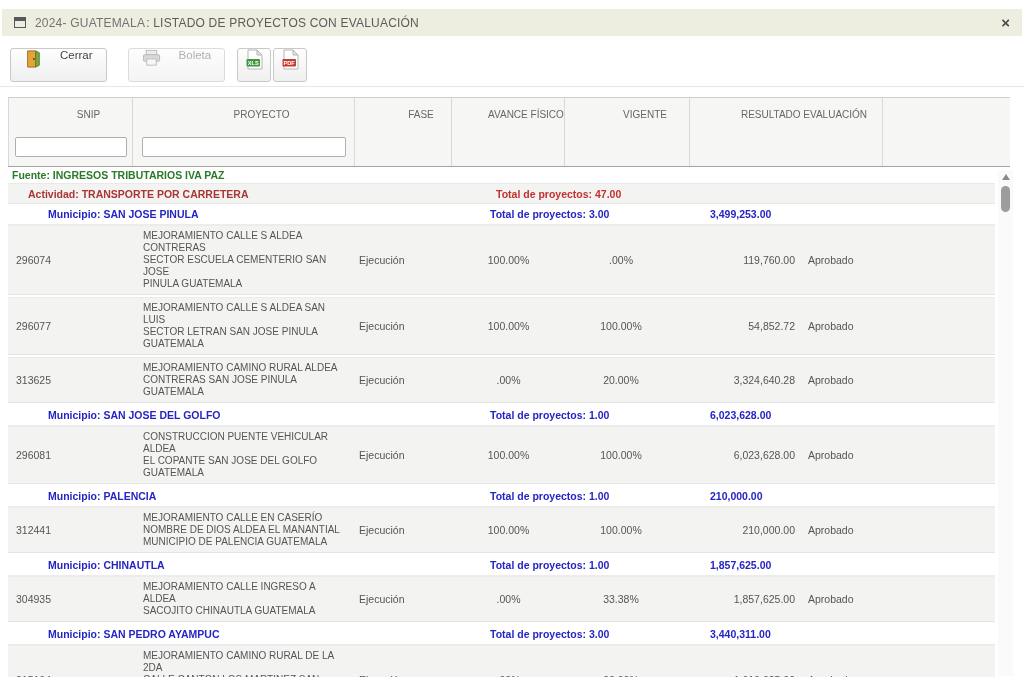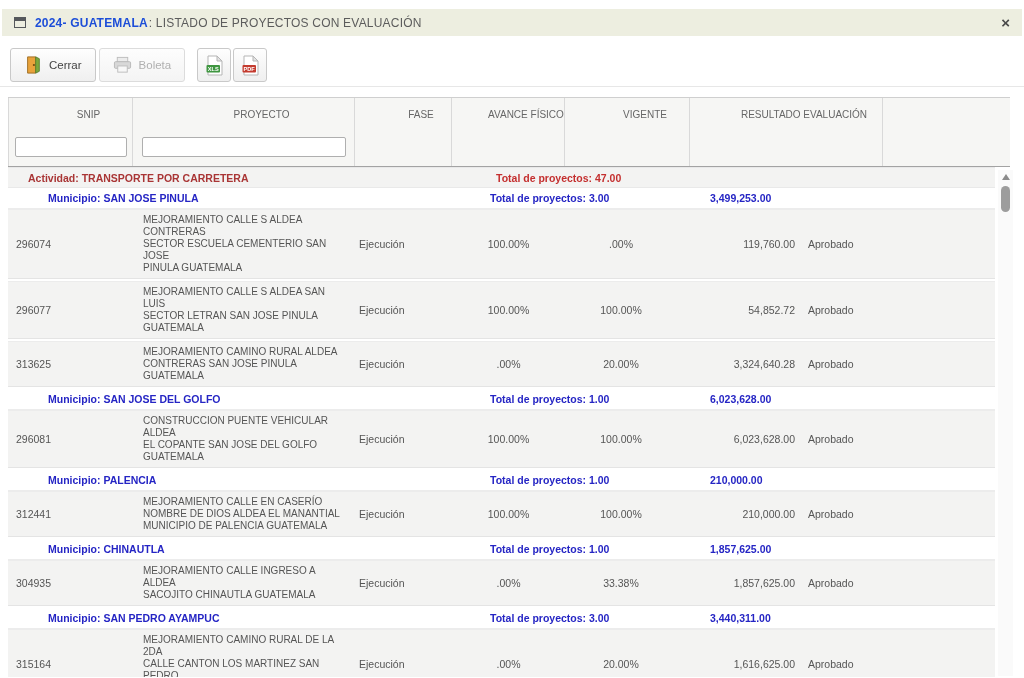--- a/index.html
+++ b/index.html
@@ -4,32 +4,32 @@
 <style>
   html,body{margin:0;padding:0;background:#fff;}
   .app{position:relative;width:1024px;height:678px;background:#fff;overflow:hidden;
        font-family:"Liberation Sans",sans-serif;-webkit-font-smoothing:antialiased;}
 
   
   .titlebar{position:absolute;top:9px;left:2px;right:2px;height:27px;background:#edeee0;
             display:flex;align-items:center;padding:0 12px;box-sizing:border-box;}
   .win-icon{width:12px;height:11px;border:1.5px solid #55585c;box-sizing:border-box;position:relative;margin-right:9px;}
   .win-icon::before{content:"";position:absolute;top:0;left:0;right:0;height:3px;background:#55585c;}
-  .title-hl{color:#1d4ed8;font-weight:bold;font-size:12px;letter-spacing:.2px;}
+  .title-hl{color:#737373;font-weight:normal;font-size:12px;letter-spacing:.2px;}
   .title-rest{color:#5c5c5c;font-size:12px;margin-left:1px;letter-spacing:.2px;}
   .close-btn{margin-left:auto;color:#4a4a4a;font-size:15px;font-weight:bold;line-height:14px;cursor:pointer;}
 
   
   .toolbar{position:absolute;top:44px;left:0;right:0;height:43px;display:flex;align-items:center;
            padding-left:10px;box-sizing:border-box;border-bottom:1px solid #e7e7e7;background:#fff;}
   .btn{height:34px;border:1px solid #c9c9c9;border-radius:3px;background:linear-gradient(#fefefe,#efefef);
-       display:flex;align-items:center;gap:7px;padding:0 13px;font-size:11.5px;color:#444;cursor:pointer;box-sizing:border-box;}
+       display:flex;gap:18px;padding:0 13px;font-size:11.5px;color:#444;cursor:pointer;box-sizing:border-box;}
   .btn.disabled{color:#b0b0b0;border-color:#dcdcdc;background:linear-gradient(#fdfdfd,#f4f4f4);}
   .btn.icon-only{width:34px;padding:0;justify-content:center;}
-  .btn+.btn{margin-left:3px;}
+  .btn+.btn{margin-left:21px;}
   .btn.xls{margin-left:12px;}
   .btn.pdf{margin-left:2px;}
 
   
   .grid{position:absolute;top:97px;left:8px;width:1002px;}
   .grid-header{display:flex;height:70px;background:#f6f6f4;border-top:1px solid #cfcfcf;
                border-bottom:1px solid #a3a3a3;box-sizing:border-box;}
   .hcell{position:relative;border-right:1px solid #d9d9d9;box-sizing:border-box;padding-left:36px;}
   .hcell:first-child{border-left:1px solid #d9d9d9;}
   .hcell.filler{border-right:none;}
@@ -148,20 +148,23 @@
         <div class="hlabel">VIGENTE</div>
       </div>
       <div class="hcell c-res">
         <div class="hlabel">RESULTADO EVALUACIÓN</div>
       </div>
       <div class="hcell c-fill filler"></div>
     </div>
 
     <div class="grid-body">
       <div>
+          <div class="row fuente">
+            <div class="sec-text">Fuente: INGRESOS TRIBUTARIOS IVA PAZ</div>
+          </div>
           <div class="row actividad">
             <div class="sec-text">Actividad: TRANSPORTE POR CARRETERA</div>
             <div class="sec-total">Total de proyectos: 47.00</div>
           </div>
           <div class="row municipio">
             <div class="sec-text">Municipio: SAN JOSE PINULA</div>
             <div class="sec-total">Total de proyectos: 3.00</div>
             <div class="sec-vig">3,499,253.00</div>
           </div>
           <div class="row proyecto">

